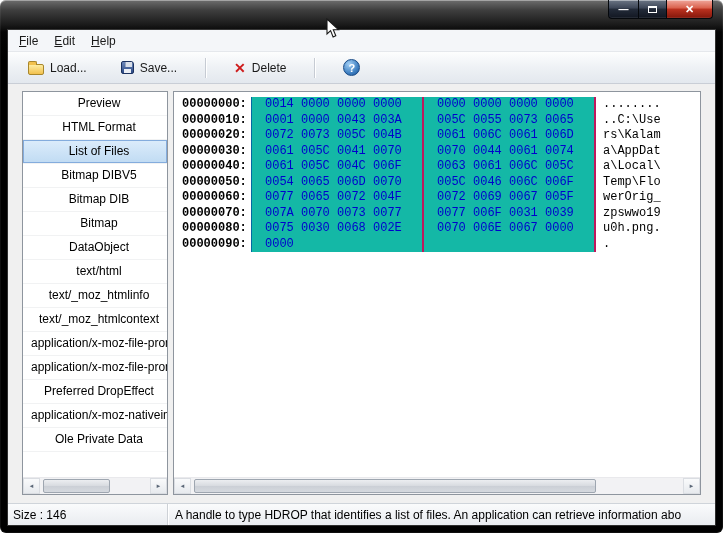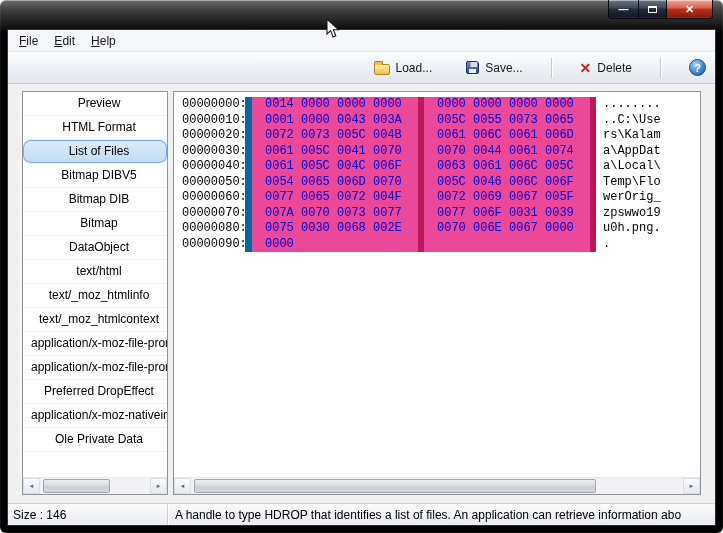--- a/index.html
+++ b/index.html
@@ -30,21 +30,21 @@
 
   
   .client { position:absolute; left:8px; right:8px; top:30px; bottom:8px; background:#f0f0f0;
     display:flex; flex-direction:column; box-shadow:0 0 0 1px rgba(255,255,255,.18); }
 
   .menubar { height:22px; background:#f4f6f9; display:flex; align-items:center; padding-left:3px;
     font-size:12px; border-bottom:1px solid #e5e8ec; }
   .menu-item { padding:3px 8px; color:#1a1a1a; }
 
   .toolbar { height:32px; background:linear-gradient(#fdfefe,#eef1f5 50%,#e3e8ee);
-    border-bottom:1px solid #c9ced6; display:flex; align-items:center; padding-left:11px; gap:16px;justify-content:flex-end; }
+    border-bottom:1px solid #c9ced6; display:flex; align-items:center; padding-left:11px; gap:16px; }
   .tb-btn { display:flex; align-items:center; gap:6px; padding:4px 9px; font-size:12px; color:#1a1a1a; border-radius:2px; }
   .tb-sep { width:1px; height:20px; background:#c6cbd3; box-shadow:1px 0 0 #fff; margin:0 3px; }
 
   .icon-folder { width:16px; height:11px; margin-top:3px; position:relative; border-radius:1px 2px 2px 2px;
     background:linear-gradient(#fdeca0,#f2c14e); border:1px solid #a8872c; }
   .icon-folder::before { content:''; position:absolute; top:-4px; left:-1px; width:7px; height:3px;
     background:#f2c14e; border:1px solid #a8872c; border-bottom:none; border-radius:2px 2px 0 0; }
   .icon-floppy { width:13px; height:13px; position:relative; border-radius:2px 3px 2px 2px;
     background:linear-gradient(#6d87b9,#2c4a85); border:1px solid #1b3160; }
   .icon-floppy::before { content:''; position:absolute; top:0; left:3px; width:6px; height:5px;
@@ -55,29 +55,29 @@
     display:flex; align-items:center; justify-content:center;
     background:radial-gradient(circle at 35% 28%, #a3d0f6, #3e7fc1 62%, #1c5396); border:1px solid #174a86; }
 
   .content { flex:1; min-height:0; display:flex; padding:7px 14px 8px 14px; gap:5px; }
 
   
   .sidebar { width:146px; flex:0 0 auto; background:#fff; border:1px solid #8e959e; position:relative; overflow:hidden; }
   .list { position:absolute; top:0; left:0; right:0; bottom:17px; overflow:hidden; }
   .list-item { height:24px; line-height:23px; padding-left:8px; font-size:12px; color:#000;
     white-space:nowrap; overflow:hidden; border-bottom:1px solid #f1f2f3;text-align:center; }
-  .list-item.selected { background:linear-gradient(#dcecfb,#c0dbf3); box-shadow:inset 0 0 0 1px #84acdd;border-radius:8px; }
+  .list-item.selected { background:linear-gradient(#dcecfb,#c0dbf3); box-shadow:inset 0 0 0 1px #84acdd; }
 
   
   .mainpanel { flex:1; min-width:0; background:#fff; border:1px solid #8e959e; position:relative; overflow:hidden; }
   .hex-rows { position:absolute; top:5px; left:4px; right:1px; bottom:17px; overflow:hidden;
     font-family:"Liberation Mono","DejaVu Sans Mono",monospace; font-size:12px; }
   .hex-row { display:flex; height:15.5px; line-height:15.5px; white-space:pre; }
-  .hx-offset { width:74px; padding-left:4px; border-right:7px solid #0369a1; color:#000; }
-  .hx-group  { width:172px; padding-left:13px; border-right:6px solid #be185d; color:#0000cd; background:#ec4899; }
+  .hx-offset { width:74px; padding-left:4px; border-right:1px solid #0369a1; color:#000;font-weight:bold; }
+  .hx-group  { width:172px; padding-left:13px; border-right:2px solid #be185d; color:#0000cd; background:#14b8a6; }
   .hx-ascii  { flex:1; padding-left:7px; color:#000; overflow:hidden; }
 
   
   .hscroll { position:absolute; left:0; right:0; bottom:0; height:17px; background:#f2f2f4;
     border-top:1px solid #e9e9ec; display:flex; }
   .sb-btn { width:17px; height:100%; display:flex; align-items:center; justify-content:center;
     color:#5c6878; font-size:6px; background:linear-gradient(#f9fafb,#e7eaee); border:1px solid #dadde2; }
   .sb-track { flex:1; position:relative; margin:0 1px; }
   .sb-thumb { position:absolute; top:1px; bottom:1px; left:2px; border:1px solid #9ea6b0; border-radius:2px;
     background:linear-gradient(#eceef1 0%,#d8dbe0 49%,#cbcfd6 50%,#d5d9df 100%); }

